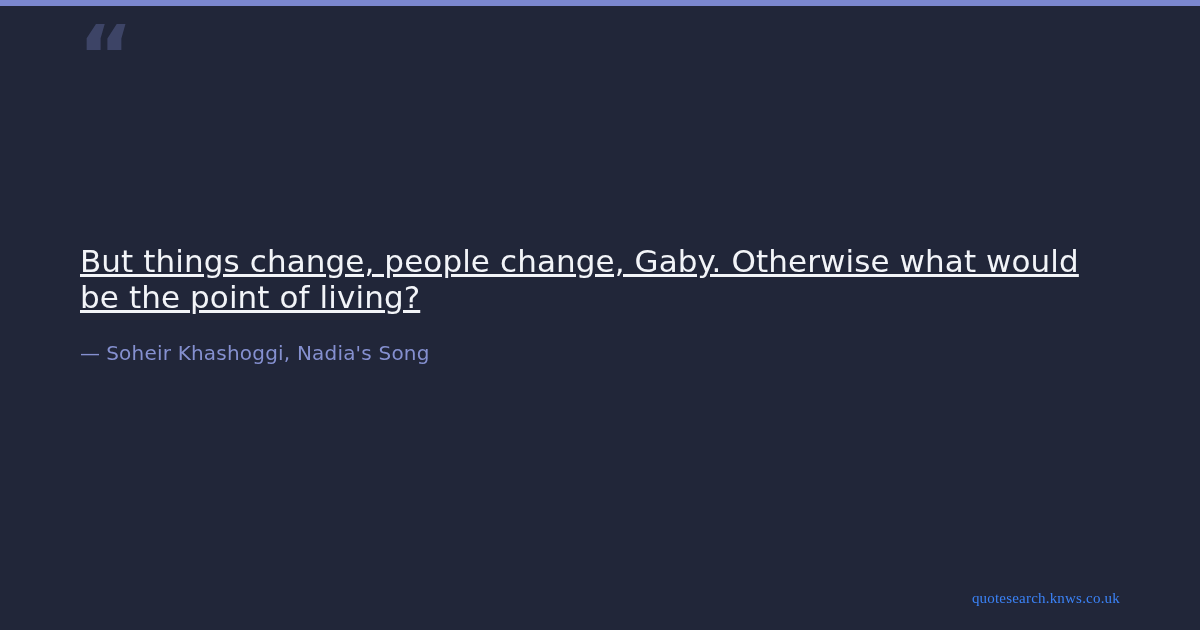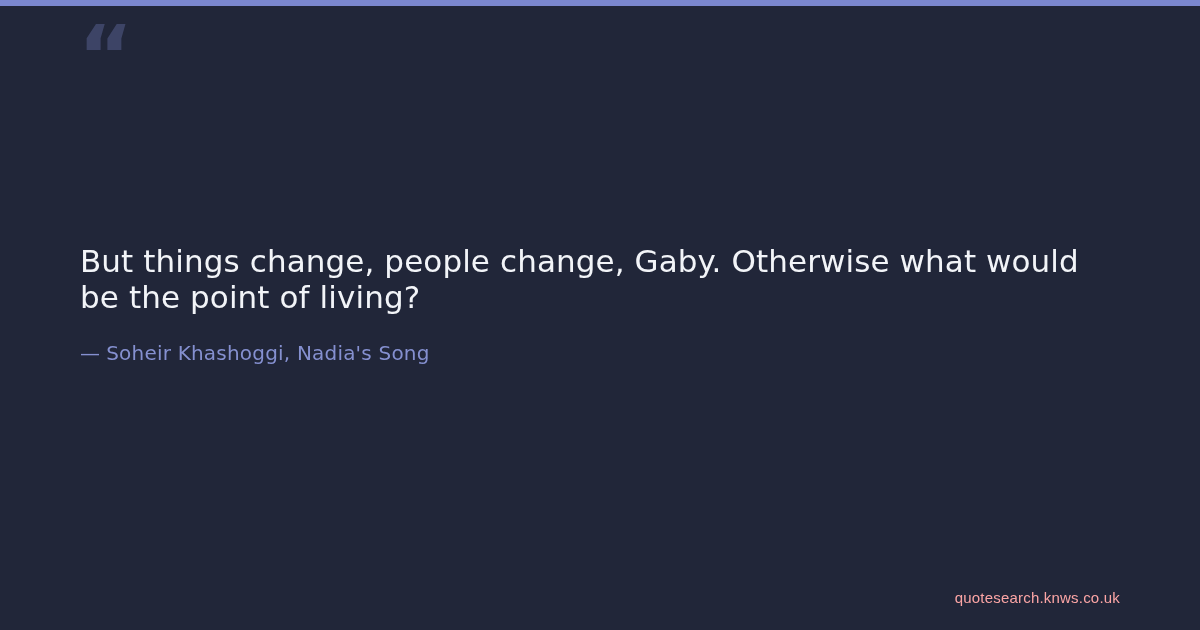--- a/index.html
+++ b/index.html
@@ -54,20 +54,21 @@
     width: 1040px;
   }
 
   .quote-text {
     font-family: "DejaVu Sans", sans-serif;
     font-size: 31px;
     font-weight: 400;
     line-height: 36px;
     color: #f2f4f8;
     letter-spacing: 0.1px;
+    text-decoration: underline;
   }
 
   
   .attribution {
     position: absolute;
     left: 80px;
     top: 339px;
     font-family: "DejaVu Sans", sans-serif;
     font-size: 20px;
     font-weight: 400;
@@ -79,25 +80,25 @@
 
   .attribution .em-dash {
     margin-right: 6px;
   }
 
   
   .watermark {
     position: absolute;
     right: 80px;
     bottom: 22px;
-    font-family: Liberation Sans, sans-serif;
+    font-family: Liberation Serif, serif;
     font-size: 15px;
     font-weight: 400;
     line-height: 20px;
-    color: #fca5a5;
+    color: #3b82f6;
     letter-spacing: 0.2px;
   }
 </style>
 </head>
 <body>
 
 <div class="quote-card">
 
   <div class="accent-bar"></div>
 

